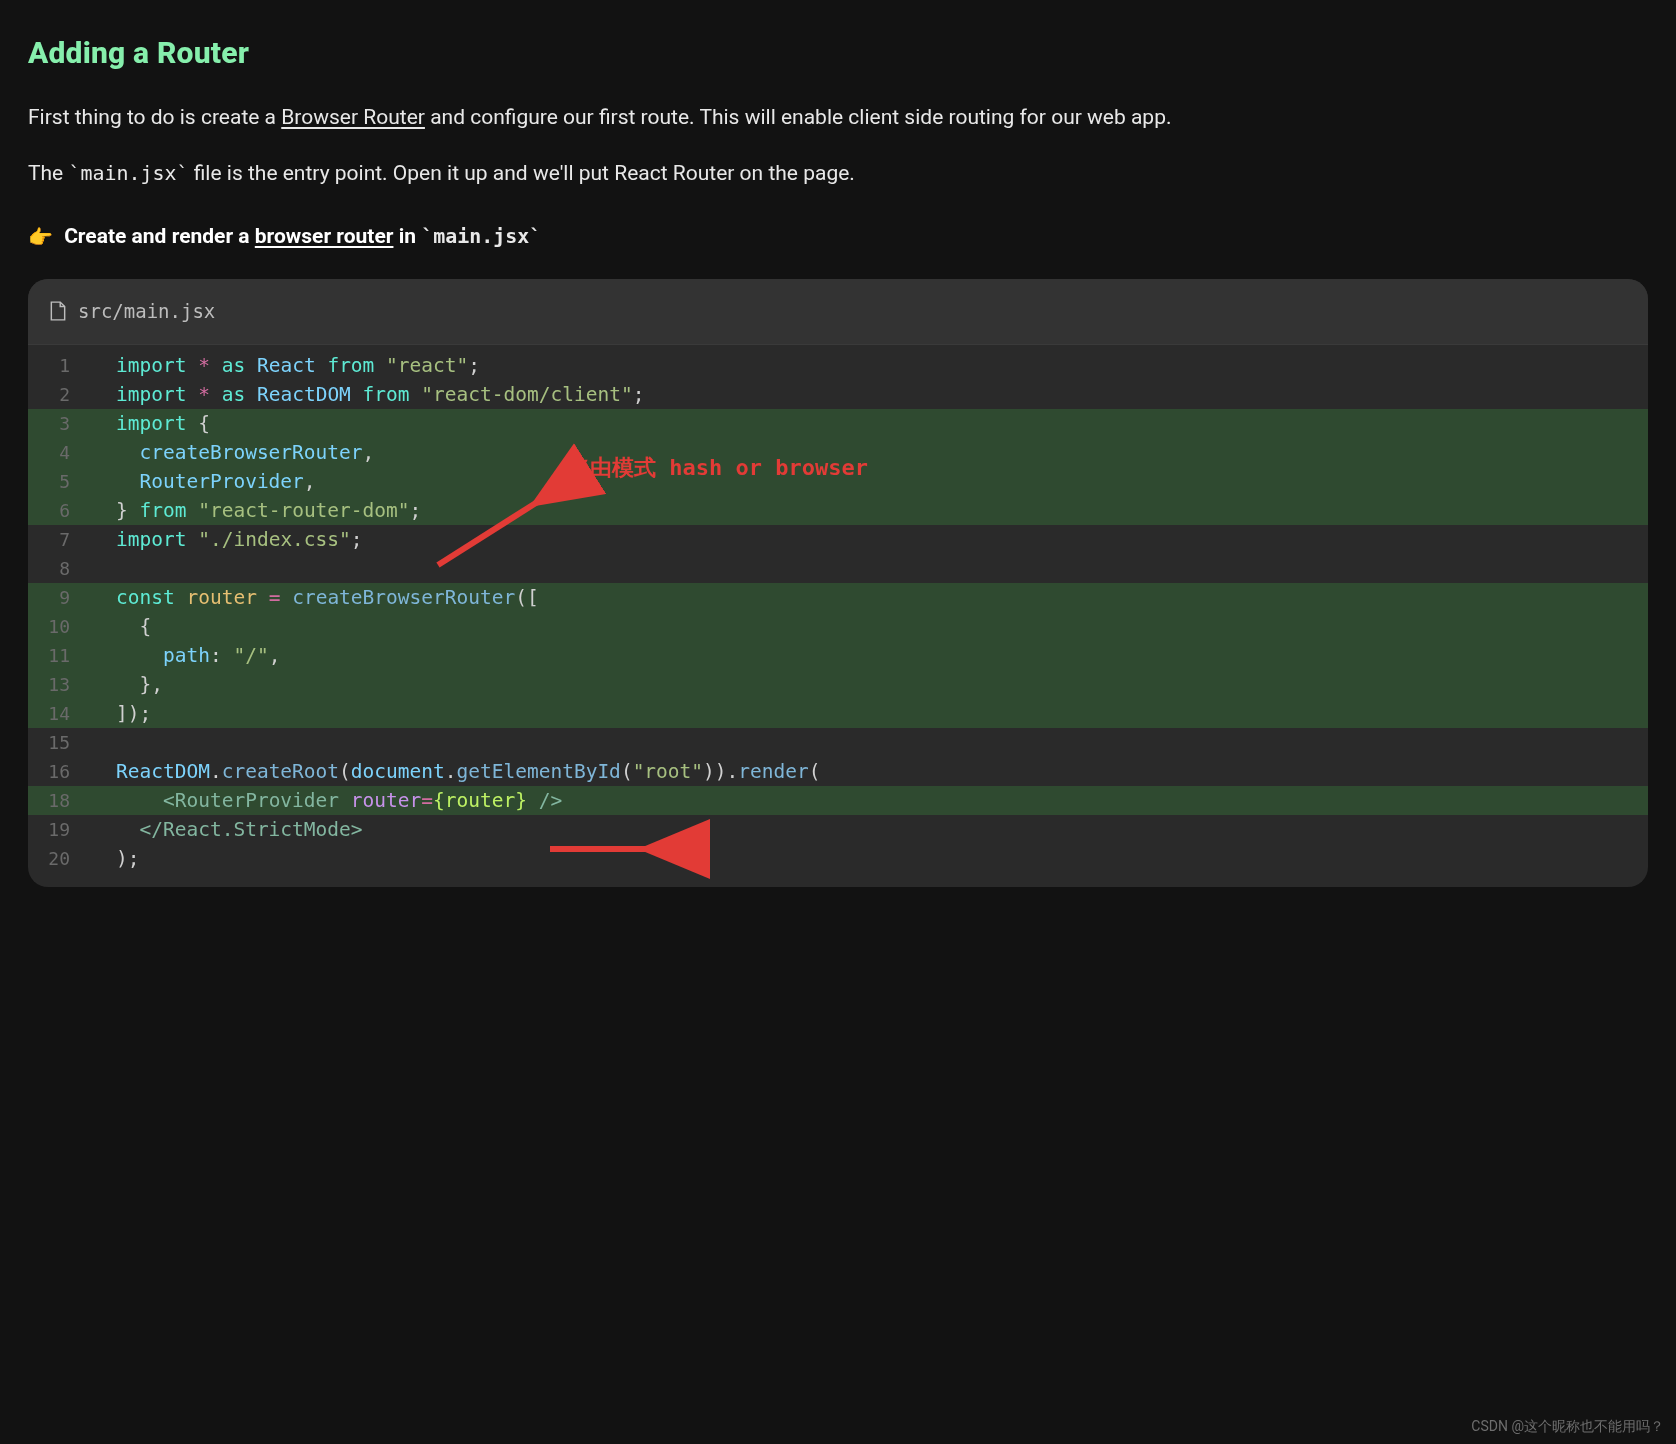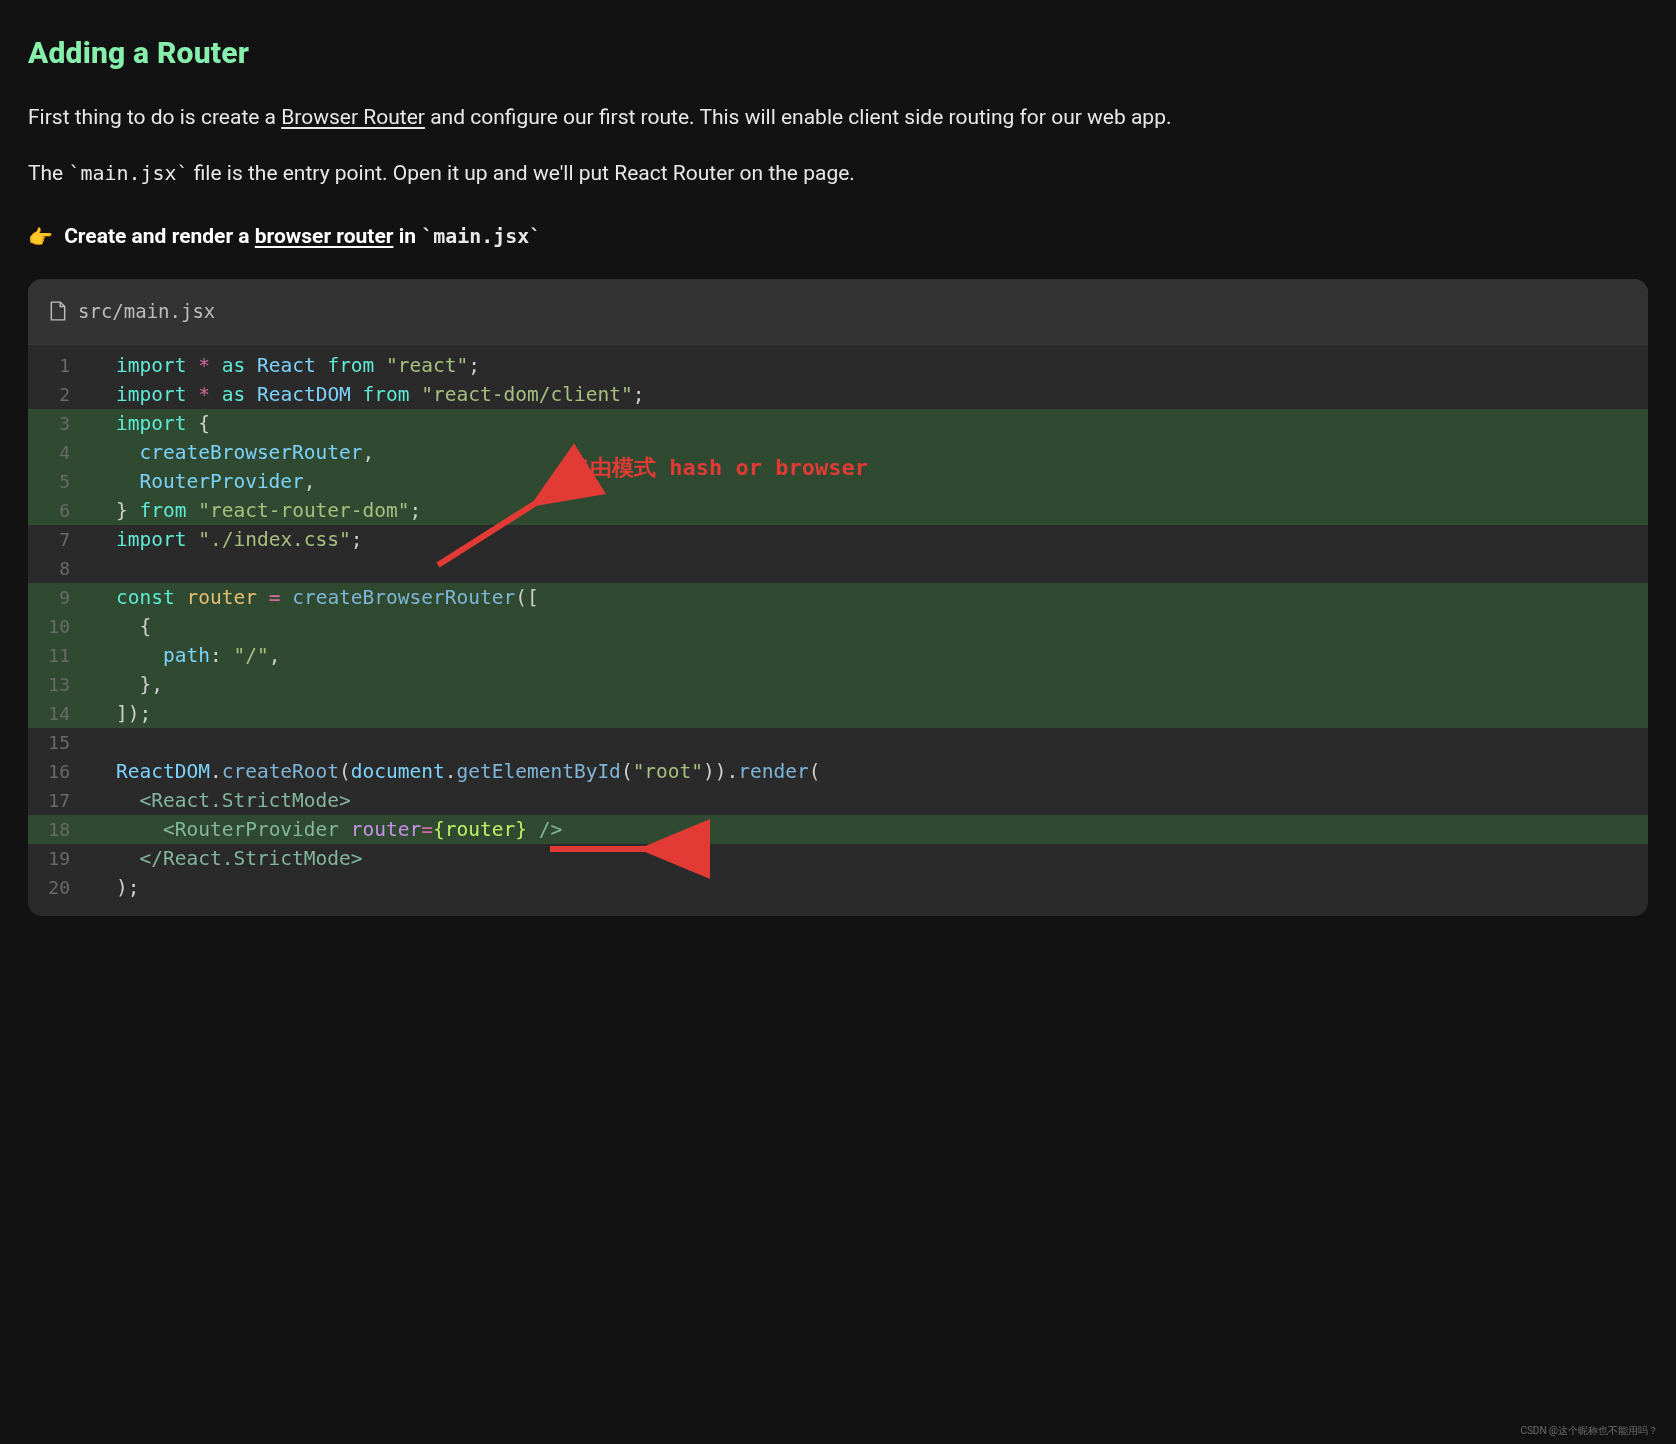--- a/index.html
+++ b/index.html
@@ -43,21 +43,21 @@
     font-weight: 700;
     color: #fff;
     font-size: 21px;
   }
   .step-line a { color:#fff; text-decoration: underline; text-underline-offset:3px; }
 
   
   .code-card {
     margin-top: 26px;
     background: #2a2a2a;
-    border-radius: 14px;
+    border-radius: 20px;
     overflow: hidden;
   }
   .code-header {
     display: flex;
     align-items: center;
     gap: 12px;
     padding: 18px 22px;
     background: #333333;
     font-family: "SFMono-Regular", Menlo, Consolas, monospace;
     font-size: 19px;
@@ -109,24 +109,24 @@
     font-weight: 700;
     font-size: 22px;
     pointer-events: none;
     white-space: nowrap;
   }
   .arrow { position:absolute; pointer-events:none; }
   .arrow svg { overflow: visible; display:block; }
 
   .watermark {
     position: absolute;
-    right: 18px;
+    right: 12px;
     bottom: 6px;
     color: #6d6d6d;
-    font-size: 10px;
+    font-size: 14px;
   }
 </style>
 </head>
 <body>
 
 <h2 class="page-heading">Adding a Router</h2>
 
 <p class="body-text">
   <span>First thing to do is create a </span><a class="inline-link" href="#">Browser Router</a><span> and configure our first route. This will enable client side routing for our web app.</span>
 </p>
@@ -200,21 +200,20 @@
 
 
     <div class="code-line hl"><span class="lineno">13</span><span class="code-text">  <span class="punc">}</span><span class="punc">,</span></span></div>
 
     <div class="code-line hl"><span class="lineno">14</span><span class="code-text"><span class="punc">]</span><span class="punc">)</span><span class="punc">;</span></span></div>
 
     <div class="code-line"><span class="lineno">15</span><span class="code-text"> </span></div>
 
     <div class="code-line"><span class="lineno">16</span><span class="code-text"><span class="id">ReactDOM</span><span class="punc">.</span><span class="fn">createRoot</span><span class="punc">(</span><span class="id">document</span><span class="punc">.</span><span class="fn">getElementById</span><span class="punc">(</span><span class="str">"root"</span><span class="punc">)</span><span class="punc">)</span><span class="punc">.</span><span class="fn">render</span><span class="punc">(</span></span></div>
 
-    <div class="code-line"><span class="lineno">17</span><span class="code-text">  <span class="tag">&lt;React.StrictMode&gt;</span></span></div>
 
     <div class="code-line hl"><span class="lineno">18</span><span class="code-text">    <span class="tag">&lt;RouterProvider</span> <span class="attr">router</span><span class="op">=</span><span class="attrval">{router}</span> <span class="tag">/&gt;</span></span></div>
 
     <div class="code-line"><span class="lineno">19</span><span class="code-text">  <span class="tag">&lt;/React.StrictMode&gt;</span></span></div>
 
     <div class="code-line"><span class="lineno">20</span><span class="code-text"><span class="punc">)</span><span class="punc">;</span></span></div>
 
   </div>
 </div>
 

